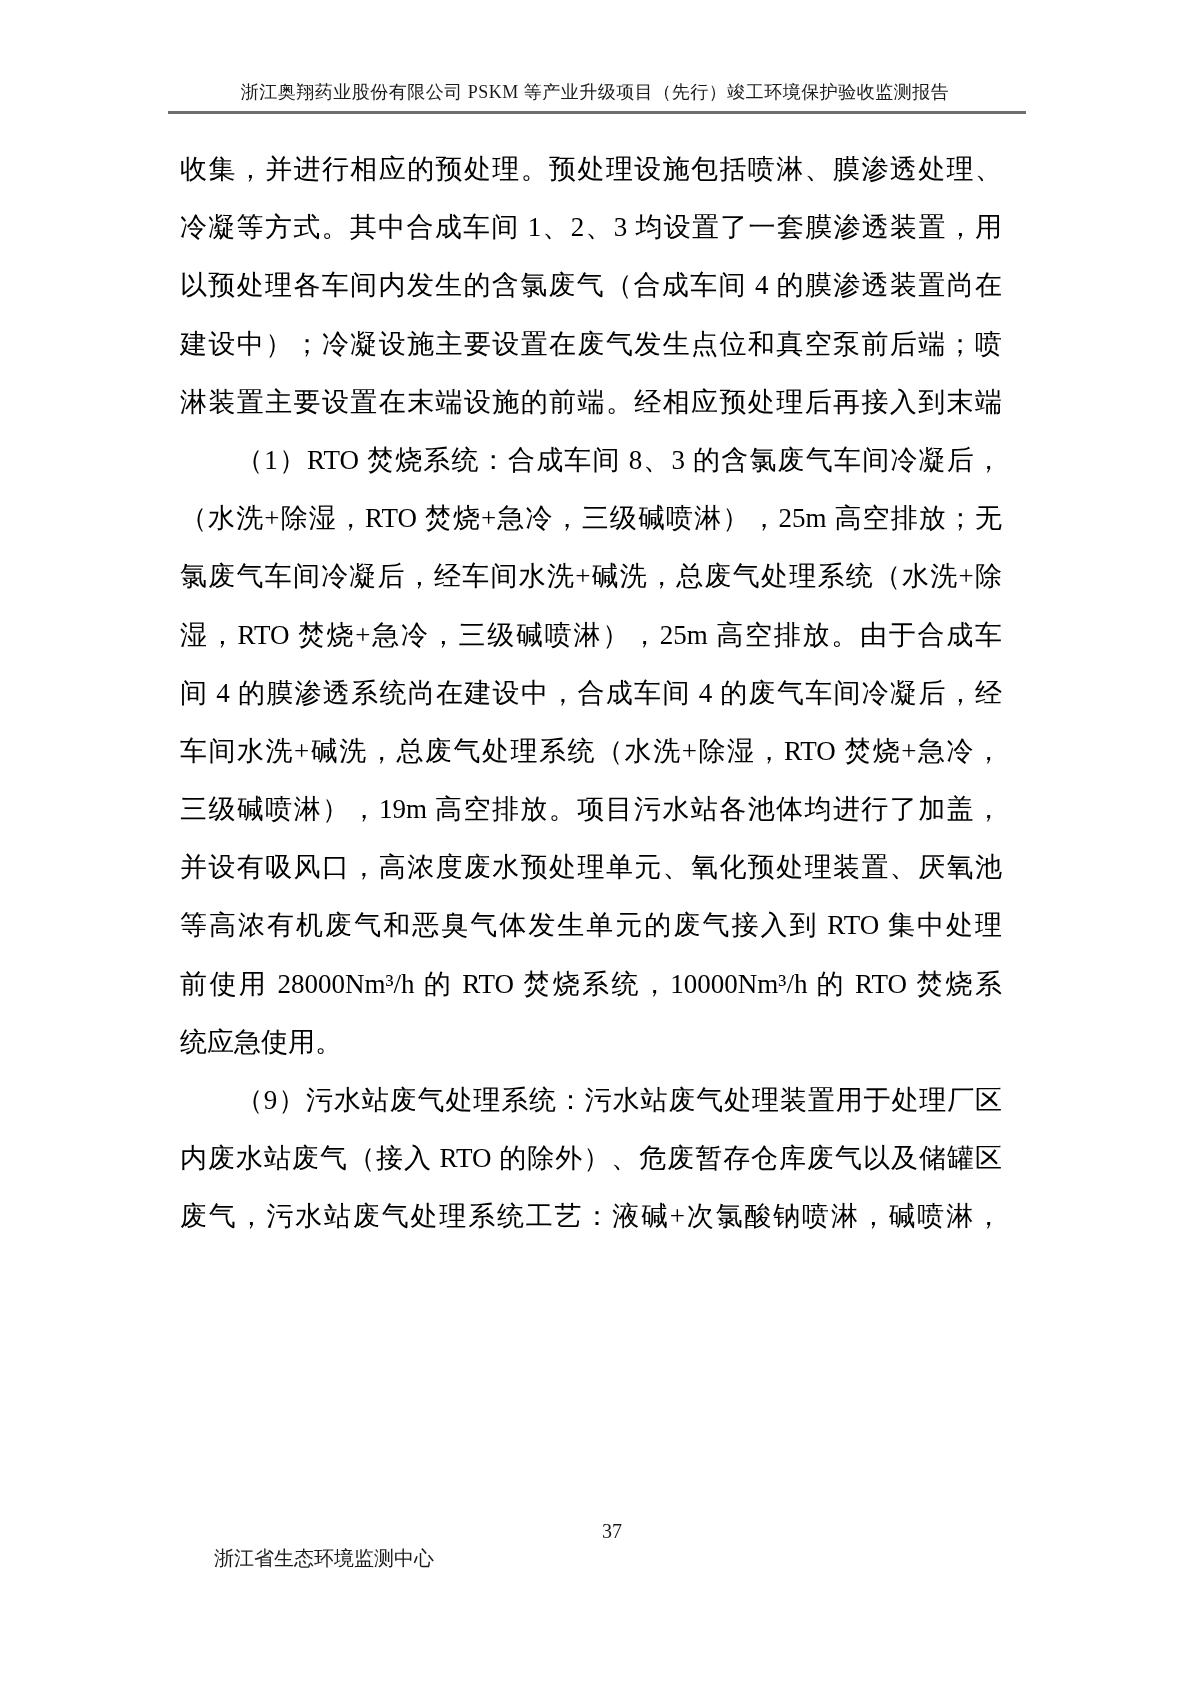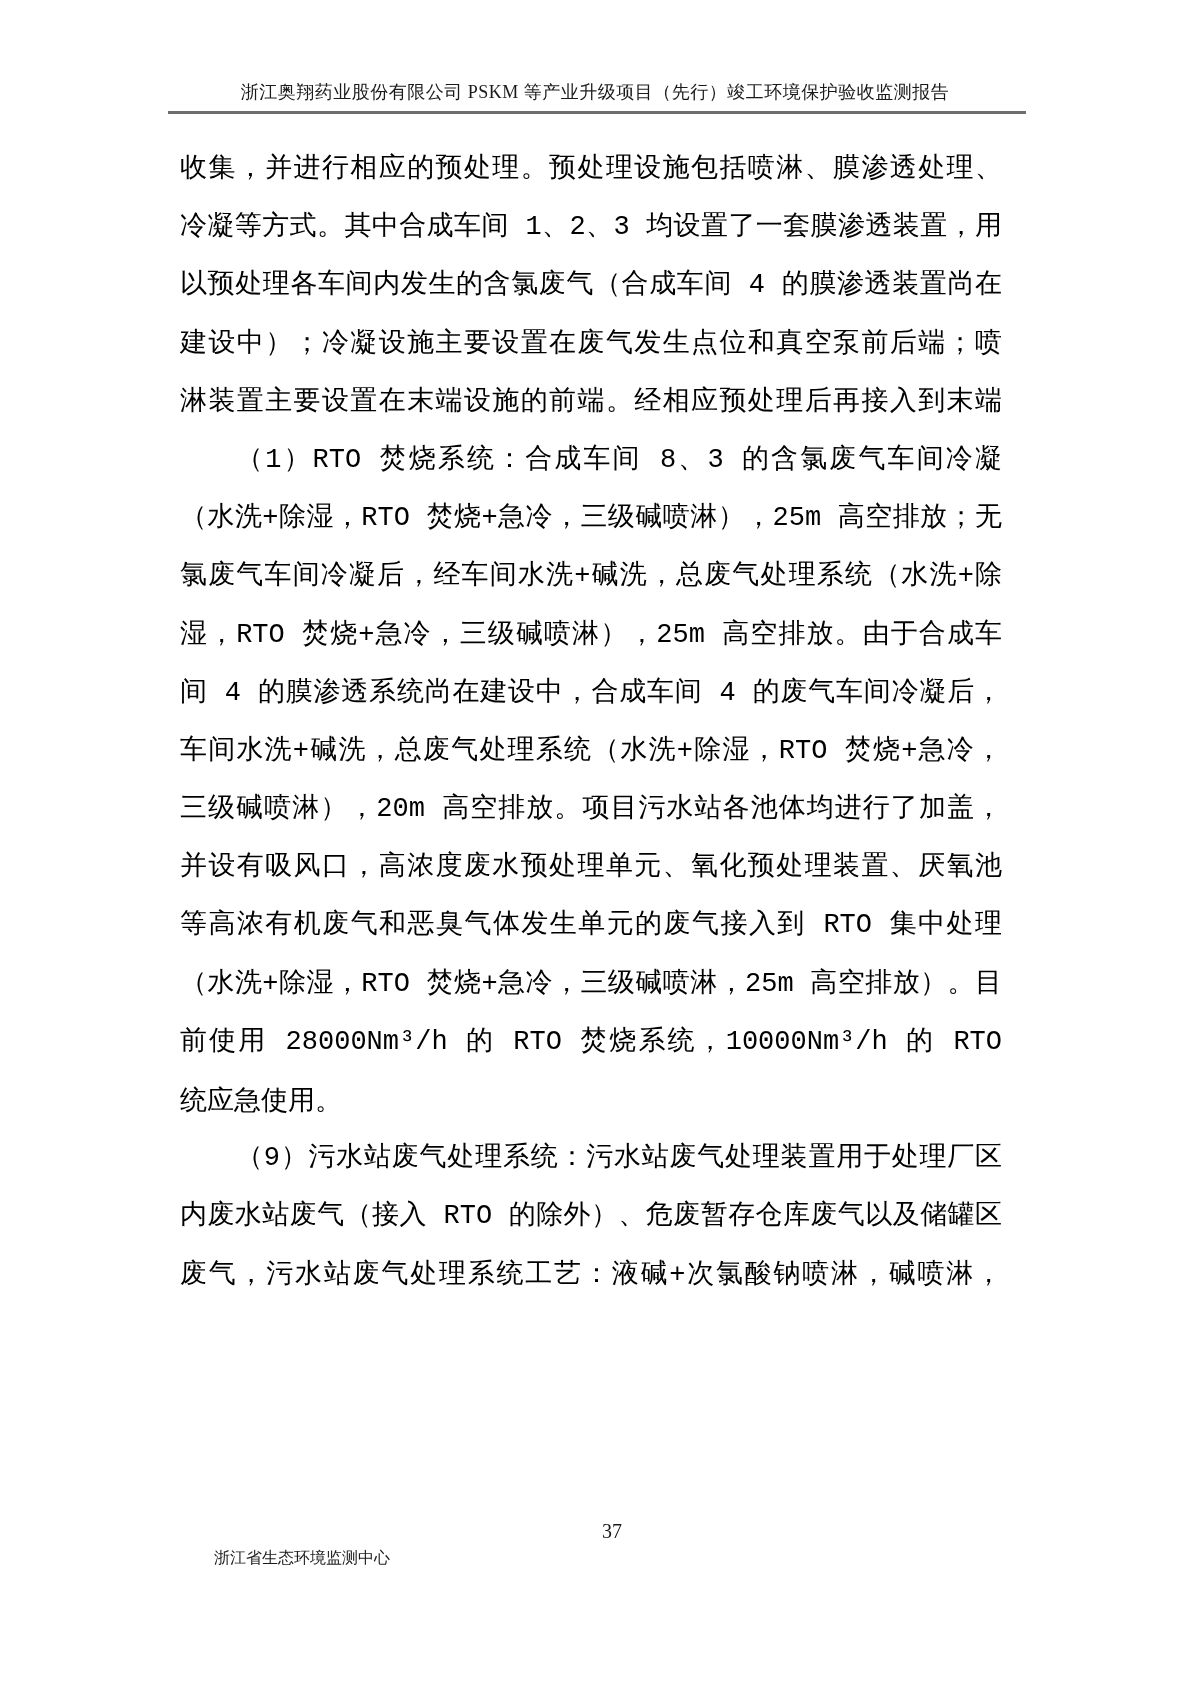--- a/index.html
+++ b/index.html
@@ -49,30 +49,29 @@
     white-space: nowrap;
     text-align: left;
   }
   .line.justify {
     white-space: normal;
     text-align: justify;
     text-align-last: justify;
     text-justify: inter-character;
     overflow: hidden;
     max-height: 58.2px;
-    font-family: Liberation Mono, monospace;
   }
   .line.indent {
     text-indent: 56px;
   }
   .footer-org {
     position: absolute;
     top: 1545px;
     left: 214px;
-    font-size: 16px;
+    font-size: 20px;
     line-height: 26px;
     color: #1a1a1a;
   }
   .footer-page {
     position: absolute;
     top: 1518px;
     left: 602px;
     font-size: 20px;
     line-height: 26px;
     color: #1a1a1a;
@@ -93,24 +92,23 @@
       <div class="line justify">冷凝等方式。其中合成车间 1、2、3 均设置了一套膜渗透装置，用</div>
       <div class="line justify">以预处理各车间内发生的含氯废气（合成车间 4 的膜渗透装置尚在</div>
       <div class="line justify">建设中）；冷凝设施主要设置在废气发生点位和真空泵前后端；喷</div>
       <div class="line justify">淋装置主要设置在末端设施的前端。经相应预处理后再接入到末端</div>
       <div class="line justify indent">（1）RTO 焚烧系统：合成车间 8、3 的含氯废气车间冷凝后，</div>
       <div class="line justify">（水洗+除湿，RTO 焚烧+急冷，三级碱喷淋），25m 高空排放；无</div>
       <div class="line justify">氯废气车间冷凝后，经车间水洗+碱洗，总废气处理系统（水洗+除</div>
       <div class="line justify">湿，RTO 焚烧+急冷，三级碱喷淋），25m 高空排放。由于合成车</div>
       <div class="line justify">间 4 的膜渗透系统尚在建设中，合成车间 4 的废气车间冷凝后，经</div>
       <div class="line justify">车间水洗+碱洗，总废气处理系统（水洗+除湿，RTO 焚烧+急冷，</div>
-      <div class="line justify">三级碱喷淋），20m 高空排放。项目污水站各池体均进行了加盖，</div>
+      <div class="line justify">三级碱喷淋），19m 高空排放。项目污水站各池体均进行了加盖，</div>
       <div class="line justify">并设有吸风口，高浓度废水预处理单元、氧化预处理装置、厌氧池</div>
       <div class="line justify">等高浓有机废气和恶臭气体发生单元的废气接入到 RTO 集中处理</div>
-      <div class="line justify">（水洗+除湿，RTO 焚烧+急冷，三级碱喷淋，25m 高空排放）。目</div>
       <div class="line justify">前使用 28000Nm³/h 的 RTO 焚烧系统，10000Nm³/h 的 RTO 焚烧系</div>
       <div class="line">统应急使用。</div>
       <div class="line justify indent">（9）污水站废气处理系统：污水站废气处理装置用于处理厂区</div>
       <div class="line justify">内废水站废气（接入 RTO 的除外）、危废暂存仓库废气以及储罐区</div>
       <div class="line justify">废气，污水站废气处理系统工艺：液碱+次氯酸钠喷淋，碱喷淋，</div>
     </main>
 
   <footer>
     <span class="footer-org">浙江省生态环境监测中心</span>
     <span class="footer-page">37</span>

